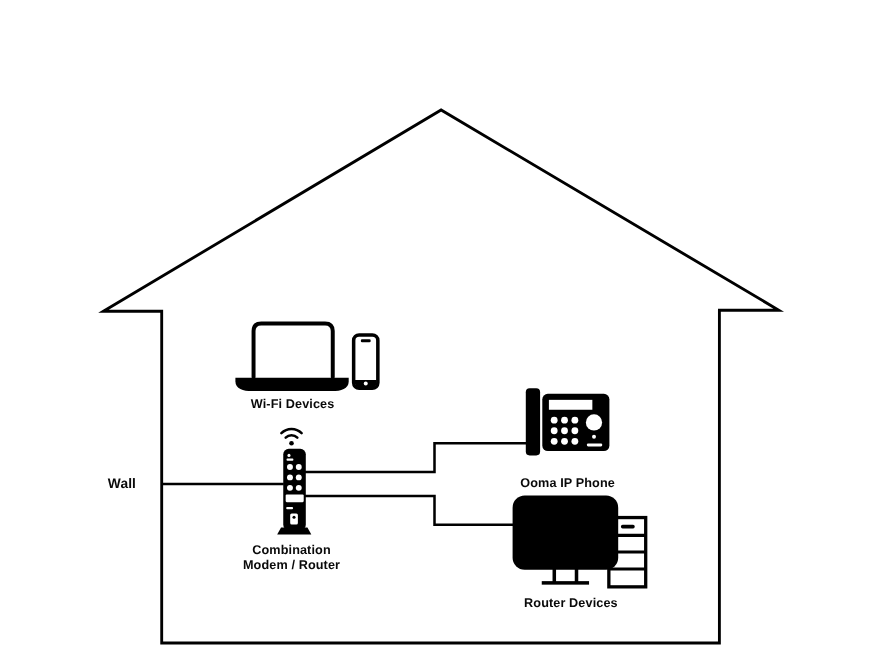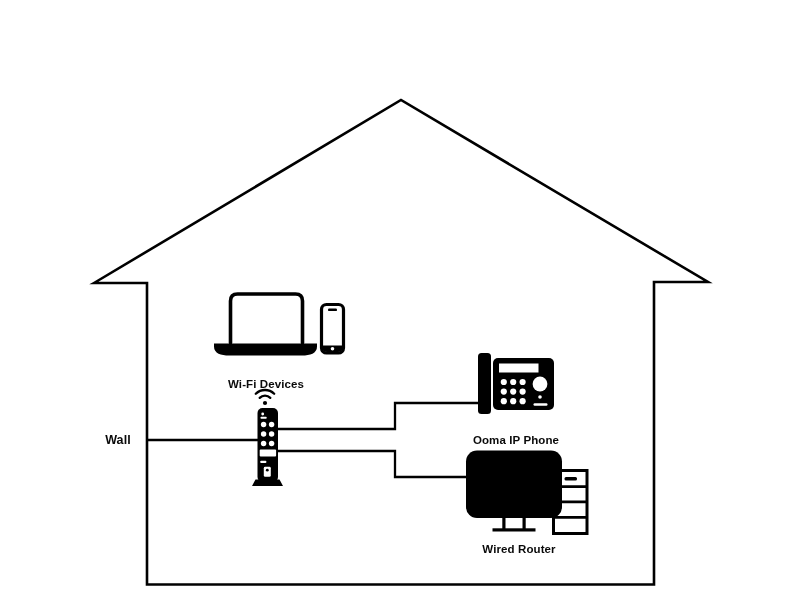--- a/index.html
+++ b/index.html
@@ -26,21 +26,21 @@
     font-size: 11.5px;
     font-weight: 700;
     letter-spacing: 0.1px;
     white-space: nowrap;
     transform: translateX(-50%);
     text-align: center;
     line-height: 13px;
   }
   .label.wall {
     transform: none;
-    text-align: center;
+    text-align: left;
     font-size: 12.5px;
   }
 </style>
 </head>
 <body>
 
 <div class="stage">
   <svg width="800" height="600" viewBox="0 0 800 600">
 
     <g>
@@ -121,19 +121,23 @@
     <g>
       <rect x="466" y="450.5" width="96" height="67.5" rx="11" fill="#000000"></rect>
       <rect x="502.3" y="517" width="3.2" height="13" fill="#000000"></rect>
       <rect x="522.5" y="517" width="3.2" height="13" fill="#000000"></rect>
       <rect x="492.5" y="528.3" width="43" height="3.2" fill="#000000"></rect>
     </g>
   </svg>
 
   <div class="label wall" style="left:98px; top:434px; width:40px;">Wall</div>
 
-  <div class="label" style="left:266px; top:362px;margin-top:16px;">Wi-Fi Devices</div>
+  <div class="label" style="left:266px; top:362px;">Wi-Fi Devices</div>
 
+  <div class="label" style="left:265px; top:495px;">
+    <div>Combination</div>
+    <div>Modem / Router</div>
+  </div>
 
   <div class="label" style="left:516px; top:434px;">Ooma IP Phone</div>
 
-  <div class="label" style="left:519px; top:543px;">Wired Router</div>
+  <div class="label" style="left:519px; top:543px;">Router Devices</div>
 </div>
 
 </body></html>

